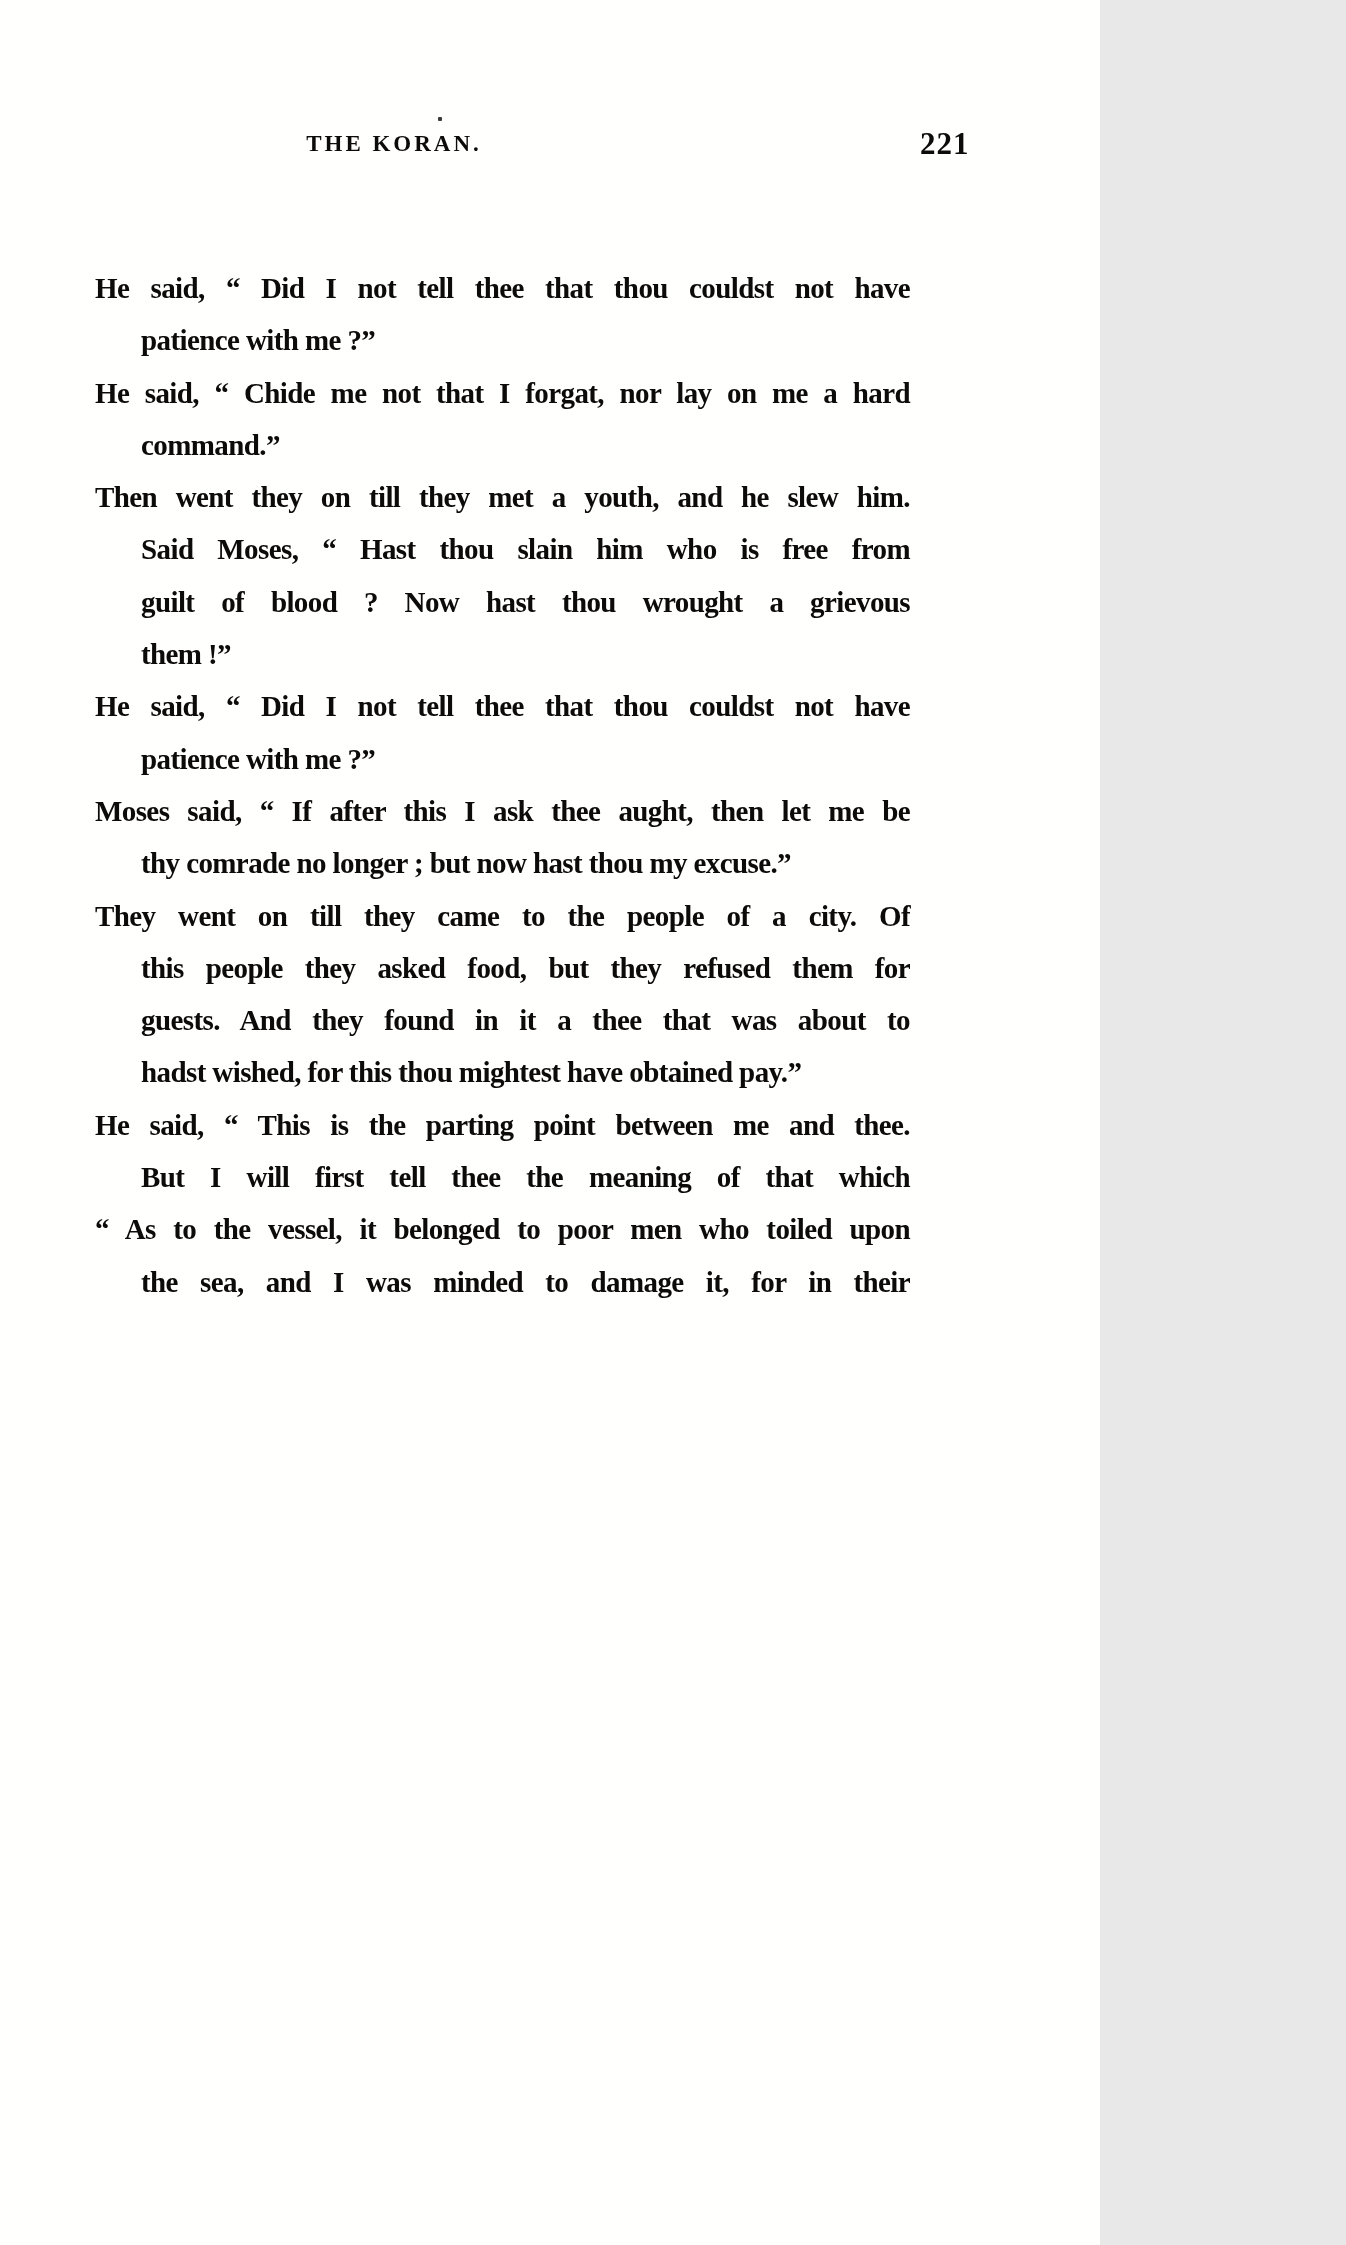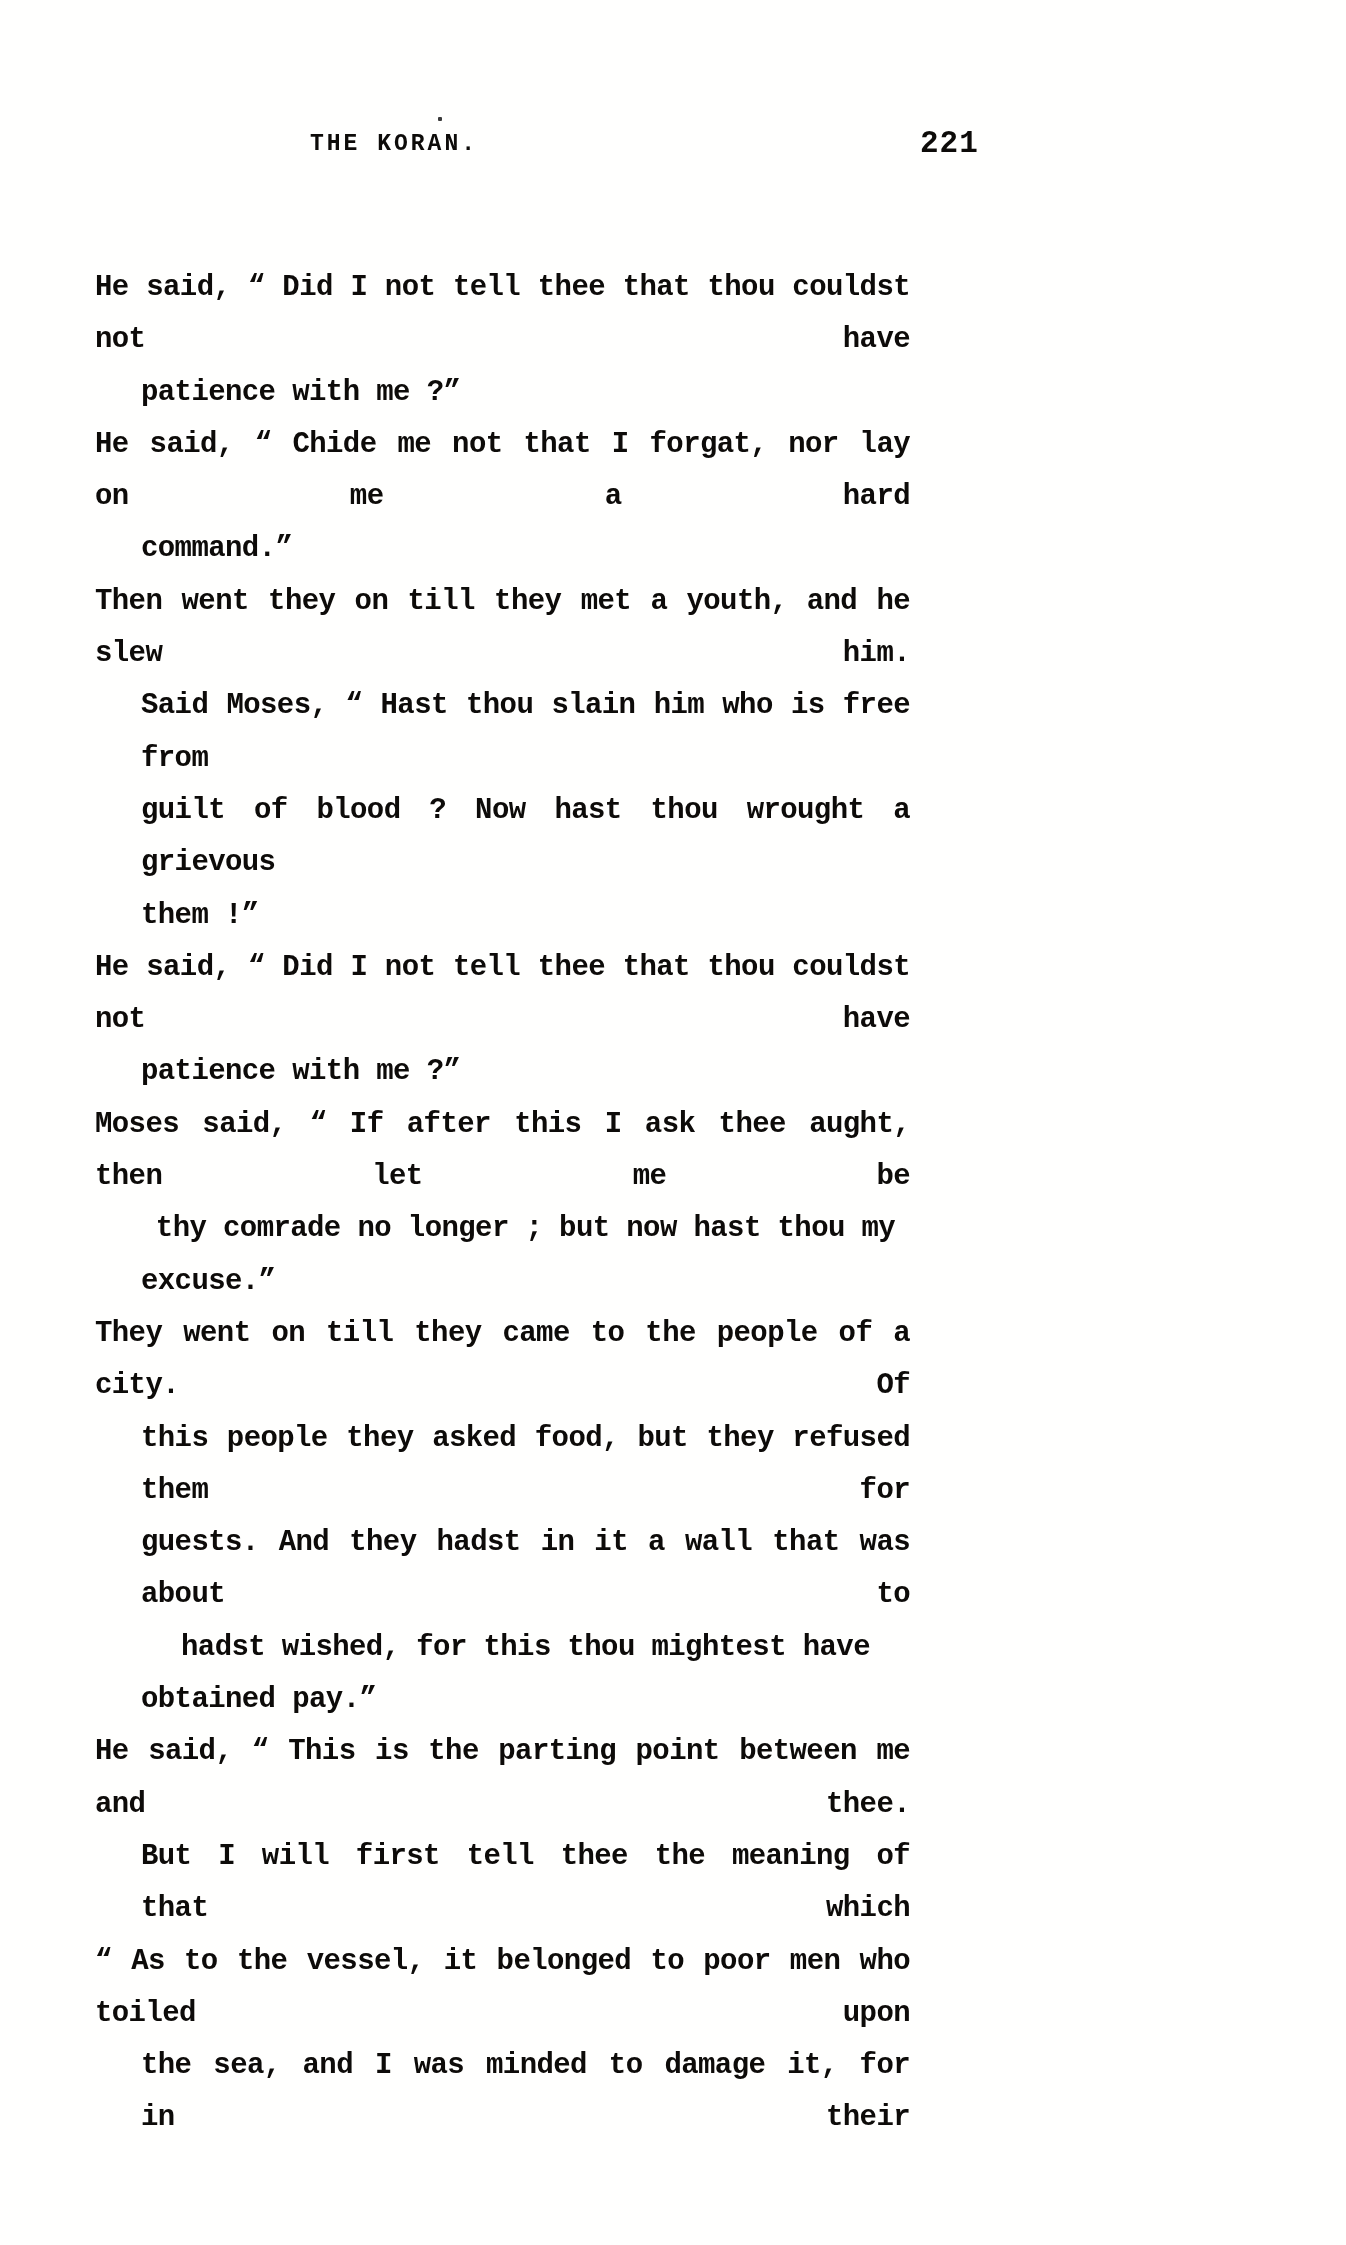--- a/index.html
+++ b/index.html
@@ -1,20 +1,20 @@
 <!DOCTYPE html>
 <html><head>
 <meta charset="utf-8">
 <style>
   html,body{margin:0;padding:0;background:#e8e8e8;}
   .page{
     position:relative;
-    width:1346px;height:2245px;
+    width:1100px;height:2245px;
     background:#fffffe;
-    font-family:Liberation Mono, monospace;
+    font-family:Liberation Serif, serif;
     color:#0d0b09;
     overflow:hidden;
   }
   .header-title{
     position:absolute;top:131px;left:394px;
     transform:translateX(-50%);
     font-size:23px;font-weight:700;letter-spacing:3px;
     white-space:nowrap;
   }
   .page-number{
@@ -58,20 +58,20 @@
       <div class="line">Then went they on till they met a youth, and he slew him.</div>
       <div class="line cont">Said Moses, “ Hast thou slain him who is free from</div>
       <div class="line cont">guilt of blood ?  Now hast thou wrought a grievous</div>
       <div class="line cont no-just">them !”</div>
       <div class="line">He said, “ Did I not tell thee that thou couldst not have</div>
       <div class="line cont no-just">patience with me ?”</div>
       <div class="line">Moses said, “ If after this I ask thee aught, then let me be</div>
       <div class="line cont no-just">thy comrade no longer ;  but now hast thou my excuse.”</div>
       <div class="line">They went on till they came to the people of a city.  Of</div>
       <div class="line cont">this people they asked food, but they refused them for</div>
-      <div class="line cont">guests.  And they hadst in it a wall that was about to</div>
+      <div class="line cont">guests.  And they found in it a thee that was about to</div>
       <div class="line cont no-just">hadst wished, for this thou mightest have obtained pay.”</div>
       <div class="line">He said, “ This is the parting point between me and thee.</div>
       <div class="line cont">But I will first tell thee the meaning of that which</div>
       <div class="line">“ As to the vessel, it belonged to poor men who toiled upon</div>
       <div class="line cont">the sea, and I was minded to damage it, for in their</div>
     </div>
 </div>
 
 </body></html>

